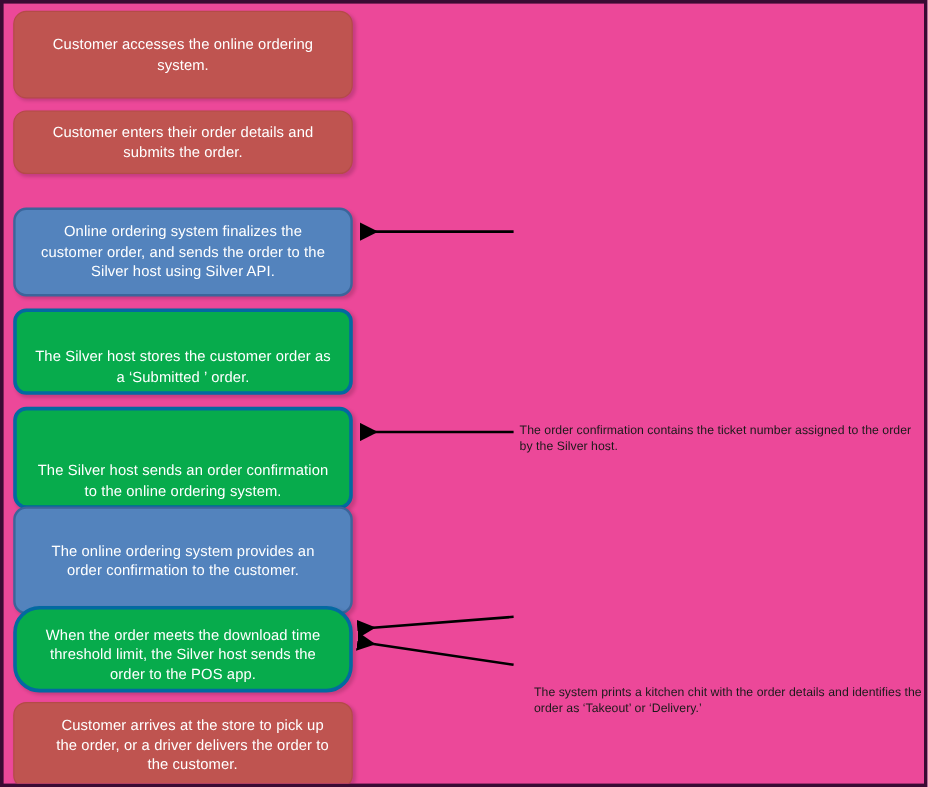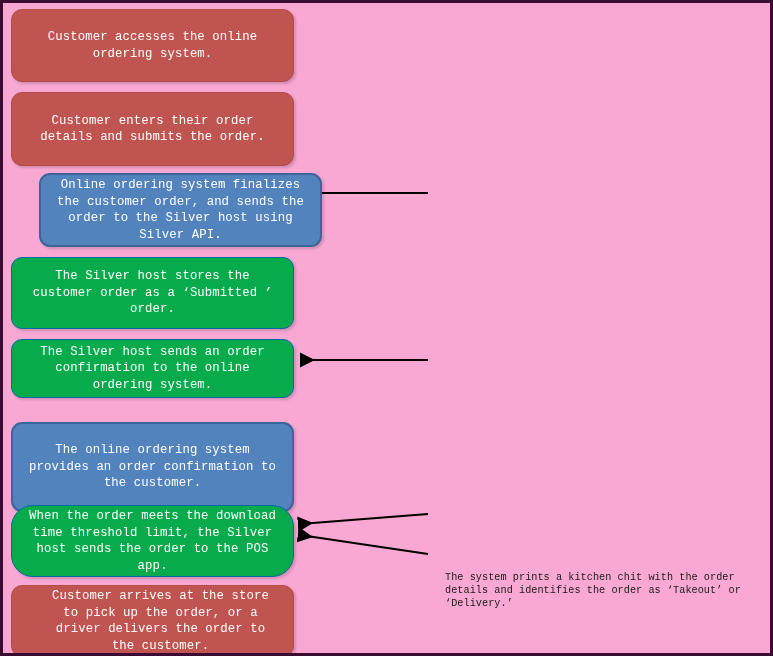--- a/index.html
+++ b/index.html
@@ -7,24 +7,23 @@
     margin: 0; padding: 0;
     background: #ffffff;
   }
   body {
     font-family: "Liberation Sans", sans-serif;
   }
   #canvas {
     position: relative;
     width: 773px;
     height: 656px;
-    background: #f9a8d4;
+    background: #ec4899;
     border: 3px solid #3a0b33;
     overflow: hidden;
-    font-family: Liberation Mono, monospace;
   }
   .flow-column {
     position: absolute;
     left: 8px;
     top: 6px;
     width: 285px;
   }
   .flow-box {
     position: absolute;
     left: 0;
@@ -48,21 +47,22 @@
   .box-red {
     background: #bf5450;
     border: 1px solid #b44b47;
   }
   .box-blue {
     background: #5383bd;
     border: 2px solid #3b659b;
   }
   .box-green {
     background: #07ab4c;
-    border: 1px solid #0369a1;
+    border: 3px solid #0369a1;
+    align-items: flex-end;
   }
   .note {
     position: absolute;
     font-size: 10.2px;
     line-height: 13.2px;
     color: #1a1a1a;
     letter-spacing: 0.05px;
   }
   .arrow-layer {
     position: absolute;
@@ -88,48 +88,49 @@
     <line x1="425" y1="511" x2="297" y2="521" stroke="#000000" stroke-width="2.2" marker-end="url(#head)"></line>
     <line x1="425" y1="551" x2="297" y2="532" stroke="#000000" stroke-width="2.2" marker-end="url(#head)"></line>
   </svg>
 
   <div class="flow-column">
 
     <div class="flow-box box-red" style="top:0px; height:73px;">
       <span class="box-text">Customer accesses the online ordering system.</span>
     </div>
 
-    <div class="flow-box box-red" style="top:83px; height:74px;">
+    <div class="flow-box box-red" style="top:83px; height:53px;">
       <span class="box-text">Customer enters their order details and submits the order.</span>
     </div>
 
-    <div class="flow-box box-blue" style="top:164px; height:74px;margin-left:28px;">
+    <div class="flow-box box-blue" style="top:164px; height:74px;">
       <span class="box-text">Online ordering system finalizes the customer order, and sends the order to the Silver host using Silver API.</span>
     </div>
 
     <div class="flow-box box-green" style="top:248px; height:72px;">
       <span class="box-text">The Silver host stores the customer order as a ‘Submitted ’ order.</span>
     </div>
 
-    <div class="flow-box box-green" style="top:330px; height:59px;">
+    <div class="flow-box box-green" style="top:330px; height:85px;">
       <span class="box-text">The Silver host sends an order confirmation to the online ordering system.</span>
     </div>
 
     <div class="flow-box box-blue" style="top:413px; height:90px;">
       <span class="box-text">The online ordering system provides an order confirmation to the customer.</span>
     </div>
 
     <div class="flow-box box-green" style="top:496px; height:72px;border-radius:22px;">
       <span class="box-text">When the order meets the download time threshold limit, the Silver host sends the order to the POS app.</span>
     </div>
 
     <div class="flow-box box-red" style="top:576px; height:72px;padding-left:30px;">
       <span class="box-text">Customer arrives at the store to pick up the order, or a driver delivers the order to the customer.</span>
     </div>
 
   </div>
 
 
+  <div class="note" style="left:430px; top:350px; width:330px;">The order confirmation contains the ticket number assigned to the order by the Silver host.</div>
 
 
   <div class="note" style="left:430px; top:568px; width:332px;margin-left:12px;">The system prints a kitchen chit with the order details and identifies the order as ‘Takeout’ or ‘Delivery.’</div>
 
 </div>
 
 </body></html>

